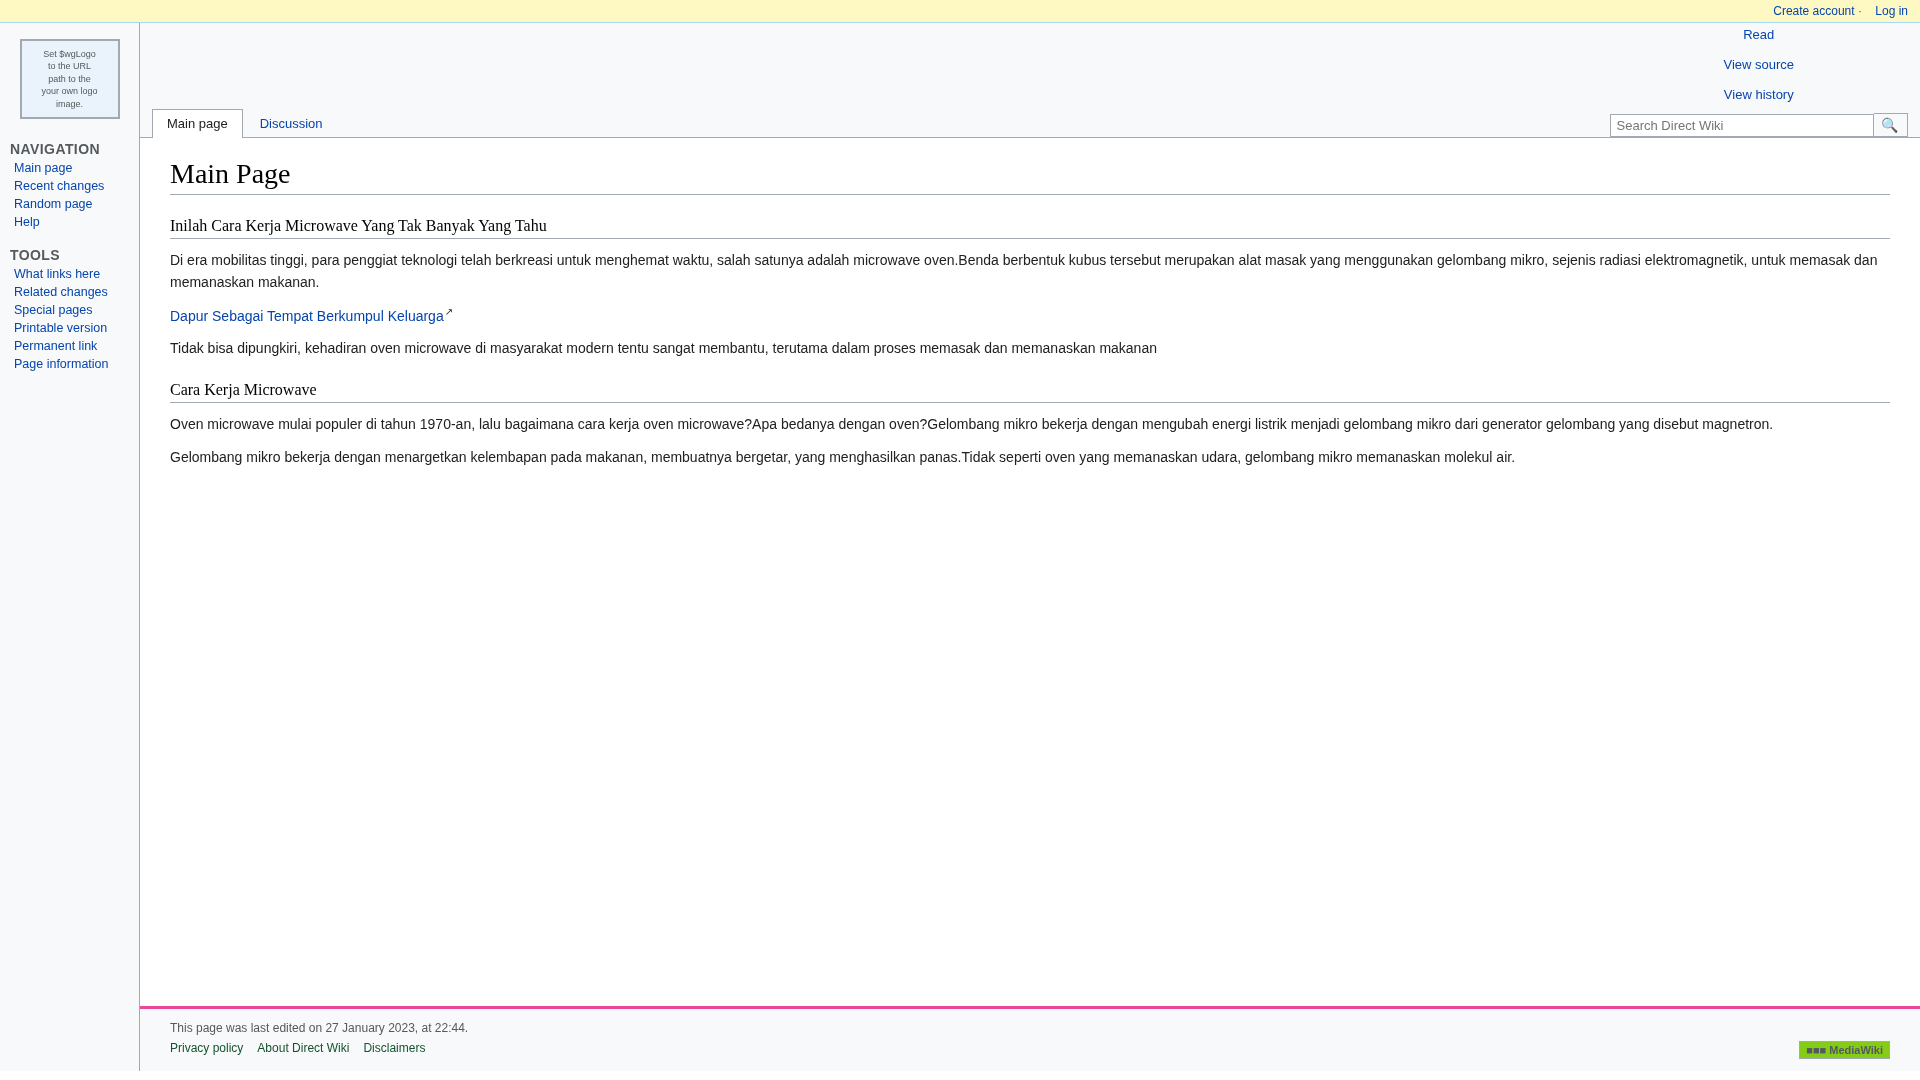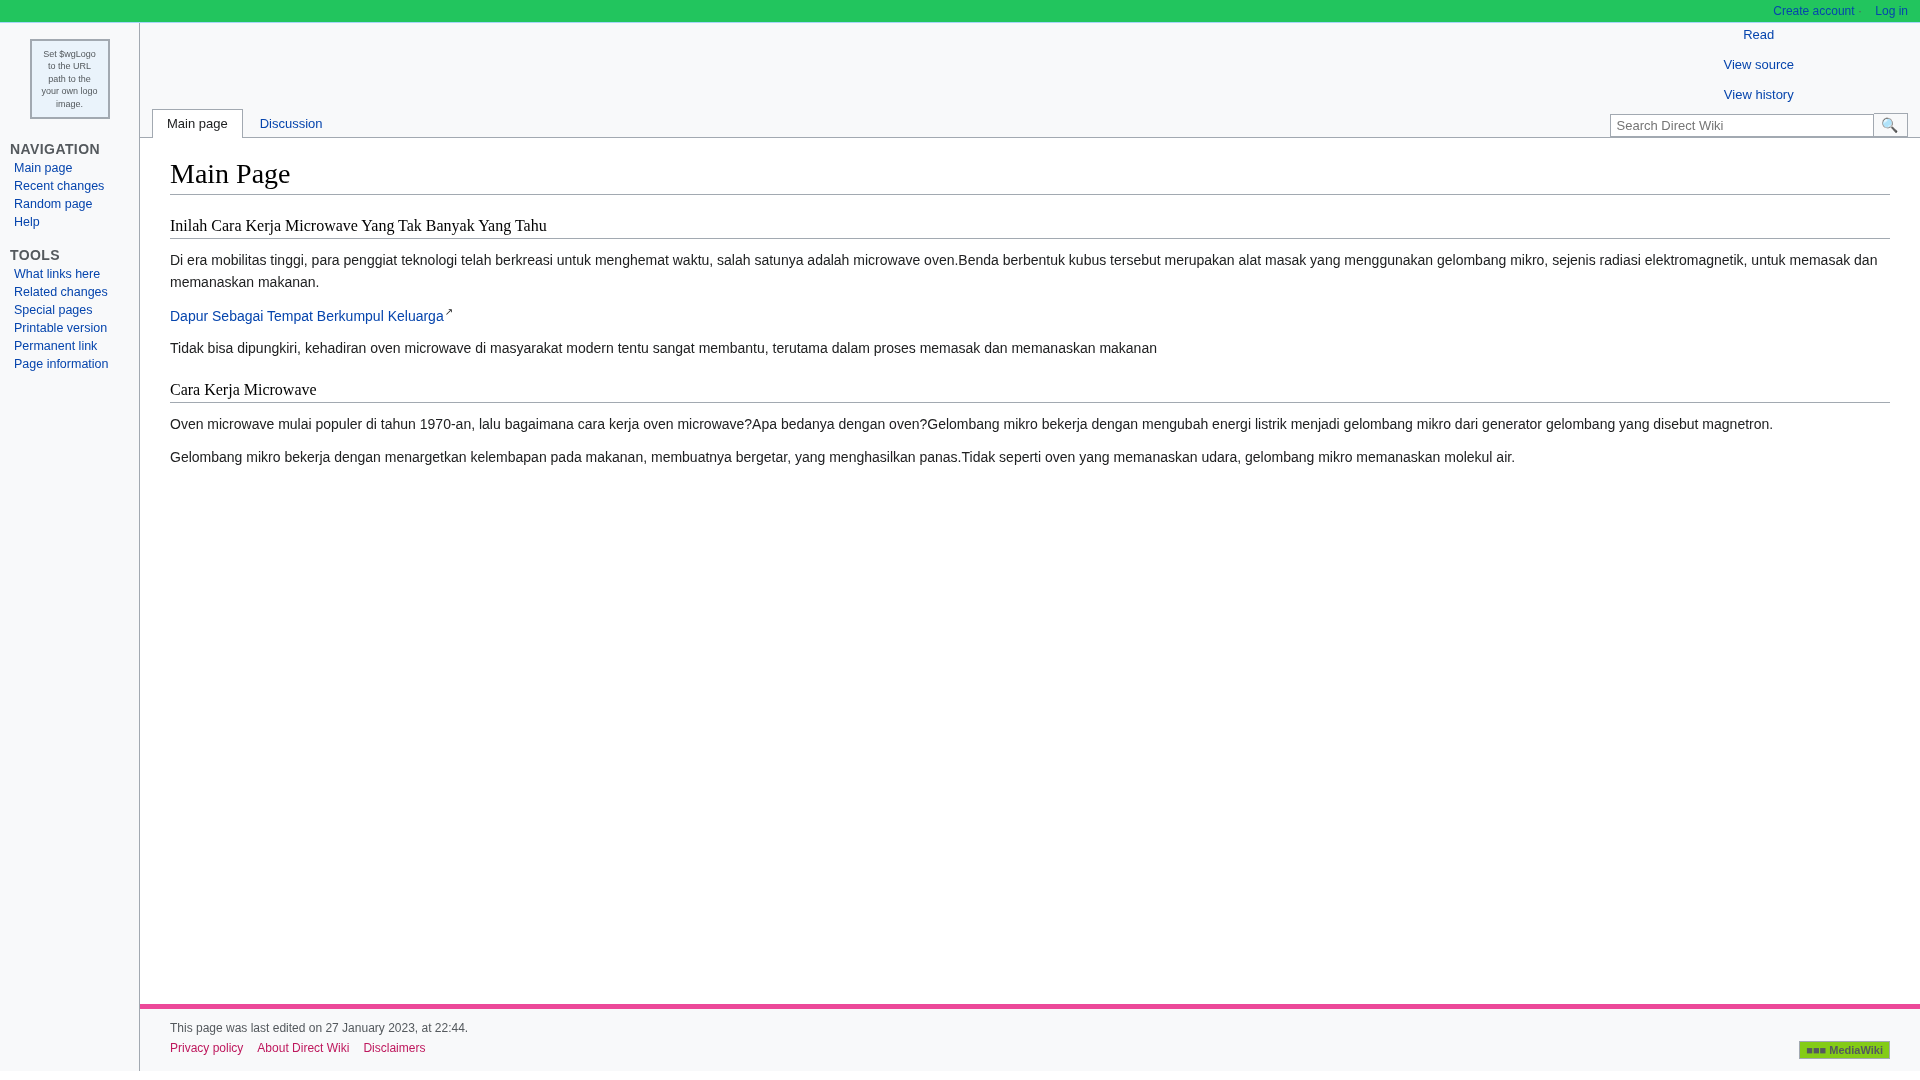--- a/index.html
+++ b/index.html
@@ -7,21 +7,21 @@
 
     
     #top-bar {
       display: flex;
       justify-content: flex-end;
       align-items: center;
       padding: 4px 12px;
       font-size: 12px;
       color: #54595d;
       border-bottom: 1px solid #a7d7f9;
-      background: #22c55e;
+      background: #fef9c3;
     }
     #top-bar a {
       color: #0645ad;
       text-decoration: none;
       margin-left: 10px;
       cursor: pointer;
     }
 
     
     #outer {
@@ -39,21 +39,21 @@
       flex-shrink: 0;
     }
     #sidebar .logo-area {
       display: flex;
       justify-content: center;
       align-items: center;
       padding: 8px;
       margin-bottom: 10px;
     }
     .logo-box {
-      width: 80px;
+      width: 100px;
       height: 80px;
       border: 2px solid #a2a9b1;
       display: flex;
       flex-direction: column;
       justify-content: center;
       align-items: center;
       font-size: 9px;
       color: #54595d;
       text-align: center;
       line-height: 1.4;
@@ -198,35 +198,35 @@
 
     p.article-para {
       font-size: 14px;
       line-height: 1.6;
       margin-bottom: 10px;
       color: #202122;
     }
 
     
     #footer {
-      border-top: 5px solid #ec4899;
+      border-top: 3px solid #ec4899;
       padding: 12px 30px;
       font-size: 12px;
       color: #54595d;
       background: #f8f9fa;
       display: flex;
       flex-direction: column;
       gap: 6px;
     }
     #footer-links {
       display: flex;
       gap: 14px;
     }
     #footer-links a {
-      color: #be185d;
+      color: #14532d;
       text-decoration: none;
     }
     #footer-bottom {
       display: flex;
       justify-content: space-between;
       align-items: center;
     }
     .powered-badge {
       display: inline-flex;
       align-items: center;

